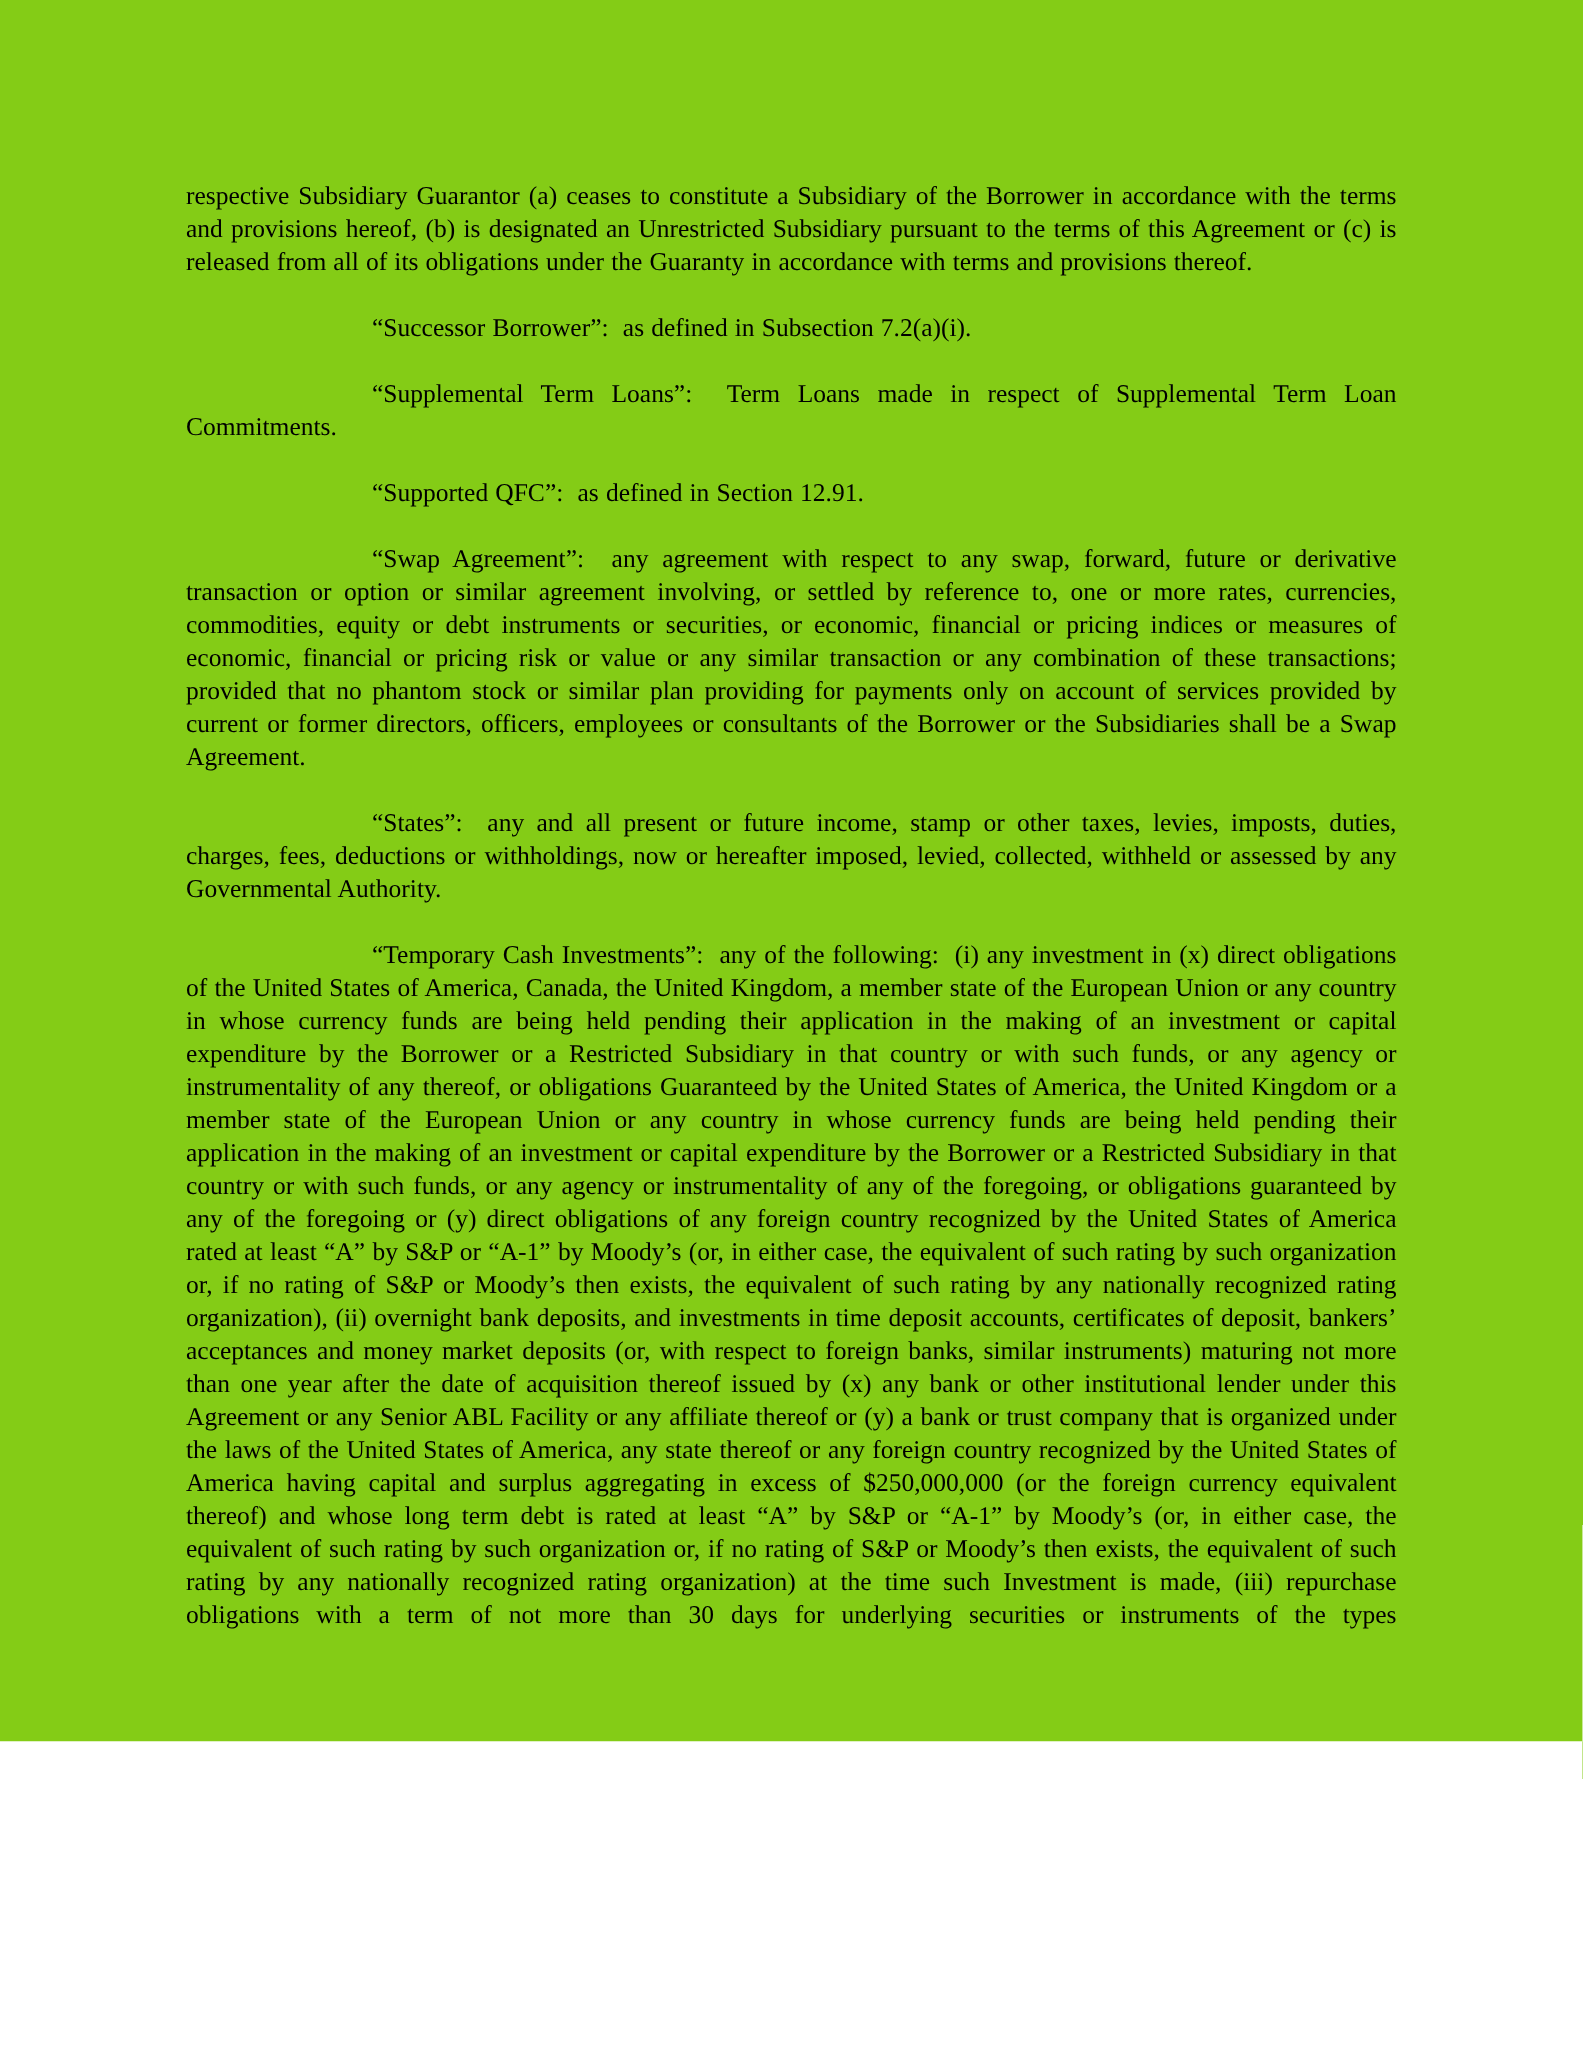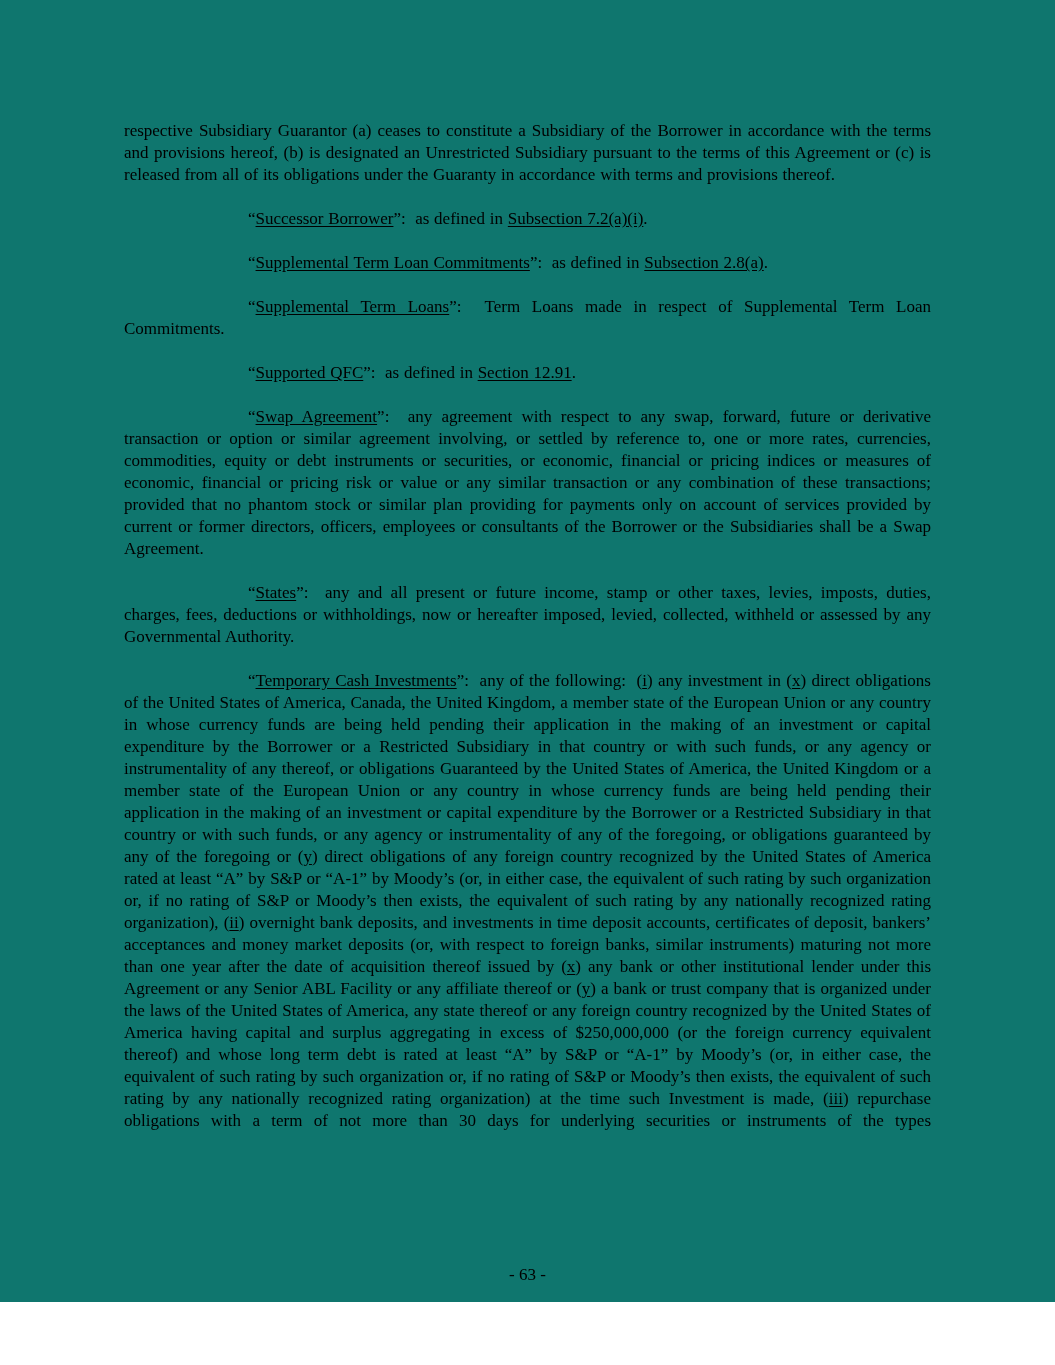--- a/index.html
+++ b/index.html
@@ -3,22 +3,22 @@
 <meta charset="utf-8">
 <style>
   html, body {
     margin: 0;
     padding: 0;
     background: #ffffff;
   }
   .page {
     position: relative;
     width: 1055px;
-    height: 1302px;
-    background: #0f766e;
+    height: 1161px;
+    background: #84cc16;
     overflow: hidden;
     font-family: "Liberation Serif", serif;
     color: #000000;
   }
   .doc-body {
     position: absolute;
     left: 124px;
     top: 120px;
     width: 807px;
     text-align: justify;
@@ -30,41 +30,39 @@
     margin: 0 0 22px 0;
     padding: 0;
   }
   .doc-body p.indent {
     text-indent: 124px;
   }
   .doc-body p:last-child {
     text-align-last: justify;
   }
   .u {
-    text-decoration: underline;
     text-underline-offset: 2px;
   }
   .page-footer {
     position: absolute;
     left: 0;
     top: 1264px;
     width: 100%;
     text-align: center;
     font-size: 17px;
     line-height: 22px;
   }
 </style>
 </head>
 <body>
 
 <div class="page">
   <div class="doc-body">
       <p><span>respective Subsidiary Guarantor (a) ceases to constitute a Subsidiary of the Borrower in accordance with the terms and provisions hereof, (b) is designated an Unrestricted Subsidiary pursuant to the terms of this Agreement or (c) is released from all of its obligations under the Guaranty in accordance with terms and provisions thereof.</span></p>
       <p class="indent"><span>“</span><span class="u">Successor Borrower</span><span>”:&nbsp; as defined in </span><span class="u">Subsection 7.2(a)(i)</span><span>.</span></p>
-      <p class="indent"><span>“</span><span class="u">Supplemental Term Loan Commitments</span><span>”:&nbsp; as defined in </span><span class="u">Subsection 2.8(a)</span><span>.</span></p>
       <p class="indent"><span>“</span><span class="u">Supplemental Term Loans</span><span>”:&nbsp; Term Loans made in respect of Supplemental Term Loan Commitments.</span></p>
       <p class="indent"><span>“</span><span class="u">Supported QFC</span><span>”:&nbsp; as defined in </span><span class="u">Section 12.91</span><span>.</span></p>
       <p class="indent"><span>“</span><span class="u">Swap Agreement</span><span>”:&nbsp; any agreement with respect to any swap, forward, future or derivative transaction or option or similar agreement involving, or settled by reference to, one or more rates, currencies, commodities, equity or debt instruments or securities, or economic, financial or pricing indices or measures of economic, financial or pricing risk or value or any similar transaction or any combination of these transactions; provided that no phantom stock or similar plan providing for payments only on account of services provided by current or former directors, officers, employees or consultants of the Borrower or the Subsidiaries shall be a Swap Agreement.</span></p>
       <p class="indent"><span>“</span><span class="u">States</span><span>”:&nbsp; any and all present or future income, stamp or other taxes, levies, imposts, duties, charges, fees, deductions or withholdings, now or hereafter imposed, levied, collected, withheld or assessed by any Governmental Authority.</span></p>
       <p class="indent"><span>“</span><span class="u">Temporary Cash Investments</span><span>”:&nbsp; any of the following:&nbsp; (</span><span class="u">i</span><span>) any investment in (</span><span class="u">x</span><span>) direct obligations of the United States of America, Canada, the United Kingdom, a member state of the European Union or any country in whose currency funds are being held pending their application in the making of an investment or capital expenditure by the Borrower or a Restricted Subsidiary in that country or with such funds, or any agency or instrumentality of any thereof, or obligations Guaranteed by the United States of America, the United Kingdom or a member state of the European Union or any country in whose currency funds are being held pending their application in the making of an investment or capital expenditure by the Borrower or a Restricted Subsidiary in that country or with such funds, or any agency or instrumentality of any of the foregoing, or obligations guaranteed by any of the foregoing or (</span><span class="u">y</span><span>) direct obligations of any foreign country recognized by the United States of America rated at least “A” by S&amp;P or “A-1” by Moody’s (or, in either case, the equivalent of such rating by such organization or, if no rating of S&amp;P or Moody’s then exists, the equivalent of such rating by any nationally recognized rating organization), (</span><span class="u">ii</span><span>) overnight bank deposits, and investments in time deposit accounts, certificates of deposit, bankers’ acceptances and money market deposits (or, with respect to foreign banks, similar instruments) maturing not more than one year after the date of acquisition thereof issued by (</span><span class="u">x</span><span>) any bank or other institutional lender under this Agreement or any Senior ABL Facility or any affiliate thereof or (</span><span class="u">y</span><span>) a bank or trust company that is organized under the laws of the United States of America, any state thereof or any foreign country recognized by the United States of America having capital and surplus aggregating in excess of $250,000,000 (or the foreign currency equivalent thereof) and whose long term debt is rated at least “A” by S&amp;P or “A-1” by Moody’s (or, in either case, the equivalent of such rating by such organization or, if no rating of S&amp;P or Moody’s then exists, the equivalent of such rating by any nationally recognized rating organization) at the time such Investment is made, (</span><span class="u">iii</span><span>) repurchase obligations with a term of not more than 30 days for underlying securities or instruments of the types</span></p>
     </div>
   <div class="page-footer">- 63 -</div>
 </div>
 
 </body></html>

